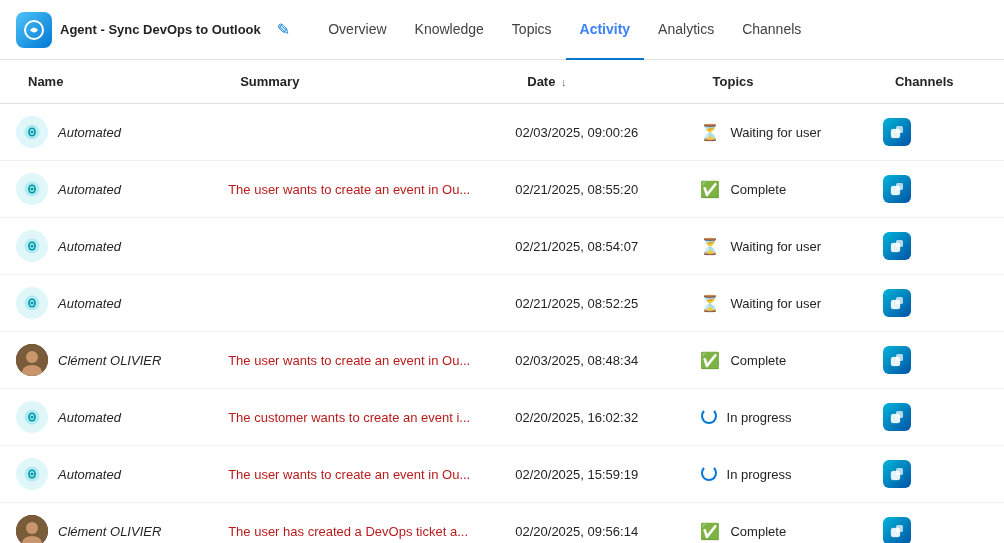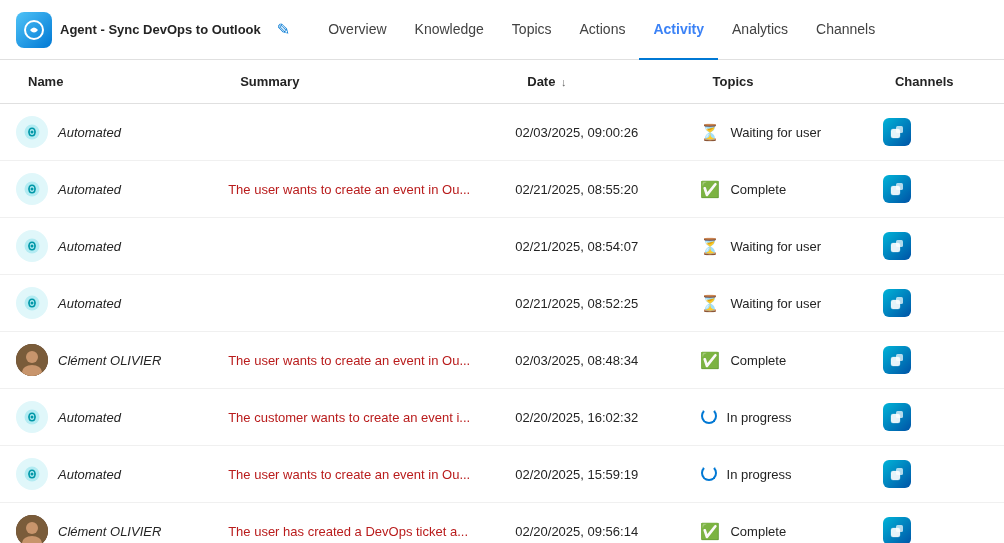--- a/index.html
+++ b/index.html
@@ -128,21 +128,20 @@
       <circle cx="11" cy="11" r="9" stroke="white" stroke-width="2" fill="none"></circle>
       <path d="M7 11 Q11 6 15 11 Q11 16 7 11Z" fill="white"></path>
     </svg>
   </div>
   <span class="app-title">Agent - Sync DevOps to Outlook</span>
   <span class="edit-icon">✎</span>
   <nav>
   <div class="nav-item">Overview</div>
       <div class="nav-item">Knowledge</div>
       <div class="nav-item">Topics</div>
-      <div class="nav-item">Actions</div>
       <div class="nav-item active">Activity</div>
       <div class="nav-item">Analytics</div>
       <div class="nav-item">Channels</div>
     </nav>
 </div>
 
 <div class="table-container">
   <table>
     <thead>
       <tr>

